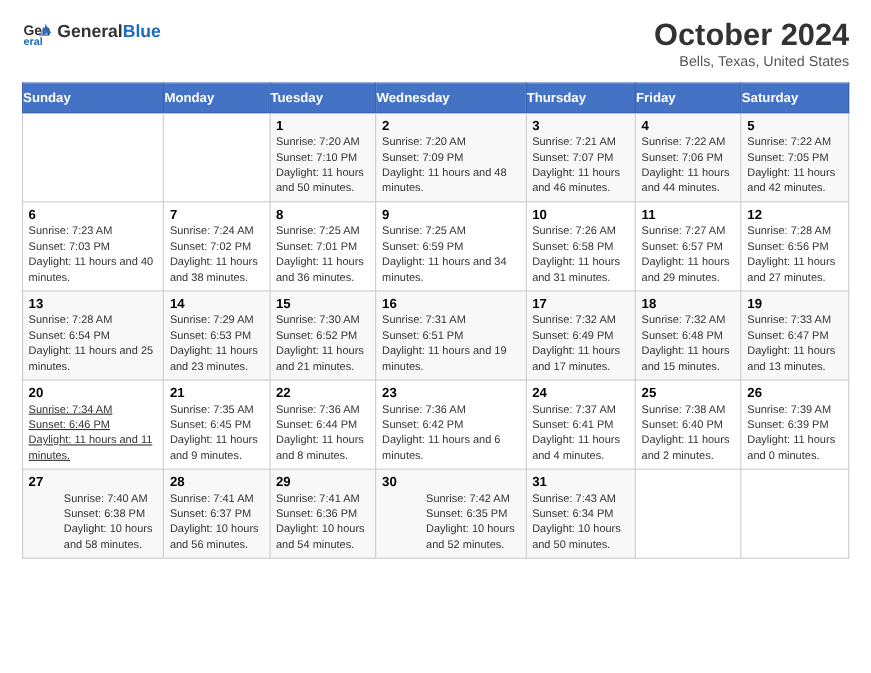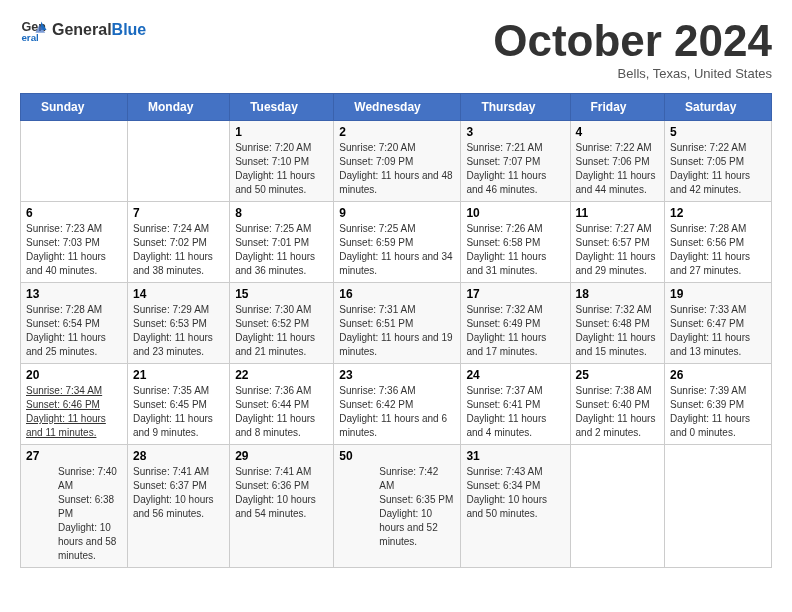--- a/index.html
+++ b/index.html
@@ -22,37 +22,37 @@
       gap: 4px;
     }
     .logo-icon {
       width: 28px;
       height: 28px;
     }
     .title-area {
       text-align: right;
     }
     .main-title {
-      font-size: 44px;
+      font-size: 28px;
       font-weight: bold;
       color: #333;
     }
     .subtitle {
       font-size: 13px;
       color: #555;
     }
     table {
       width: 100%;
       border-collapse: collapse;
       font-size: 11px;
     }
     thead tr th {
       background-color: #4472c4;
       color: #fff;
-      padding: 6px 20px;
+      padding: 6px 0;
       text-align: left;
       font-size: 12px;
       font-weight: bold;
       border: 1px solid #3a62ad;
     }
     tbody tr td {
       border: 1px solid #ccc;
       padding: 4px 5px;
       vertical-align: top;
       min-height: 80px;
@@ -291,21 +291,21 @@
 Sunset: 6:37 PM
 Daylight: 10 hours and 56 minutes.</div>
         </td>
         <td>
           <span class="day-num">29</span>
           <div class="day-info" style="white-space: pre-line;">Sunrise: 7:41 AM
 Sunset: 6:36 PM
 Daylight: 10 hours and 54 minutes.</div>
         </td>
         <td>
-          <span class="day-num">50</span>
+          <span class="day-num">30</span>
           <div class="day-info" style="white-space: pre-line; margin-left: 40px;">Sunrise: 7:42 AM
 Sunset: 6:35 PM
 Daylight: 10 hours and 52 minutes.</div>
         </td>
         <td>
           <span class="day-num">31</span>
           <div class="day-info" style="white-space: pre-line;">Sunrise: 7:43 AM
 Sunset: 6:34 PM
 Daylight: 10 hours and 50 minutes.</div>
         </td>

